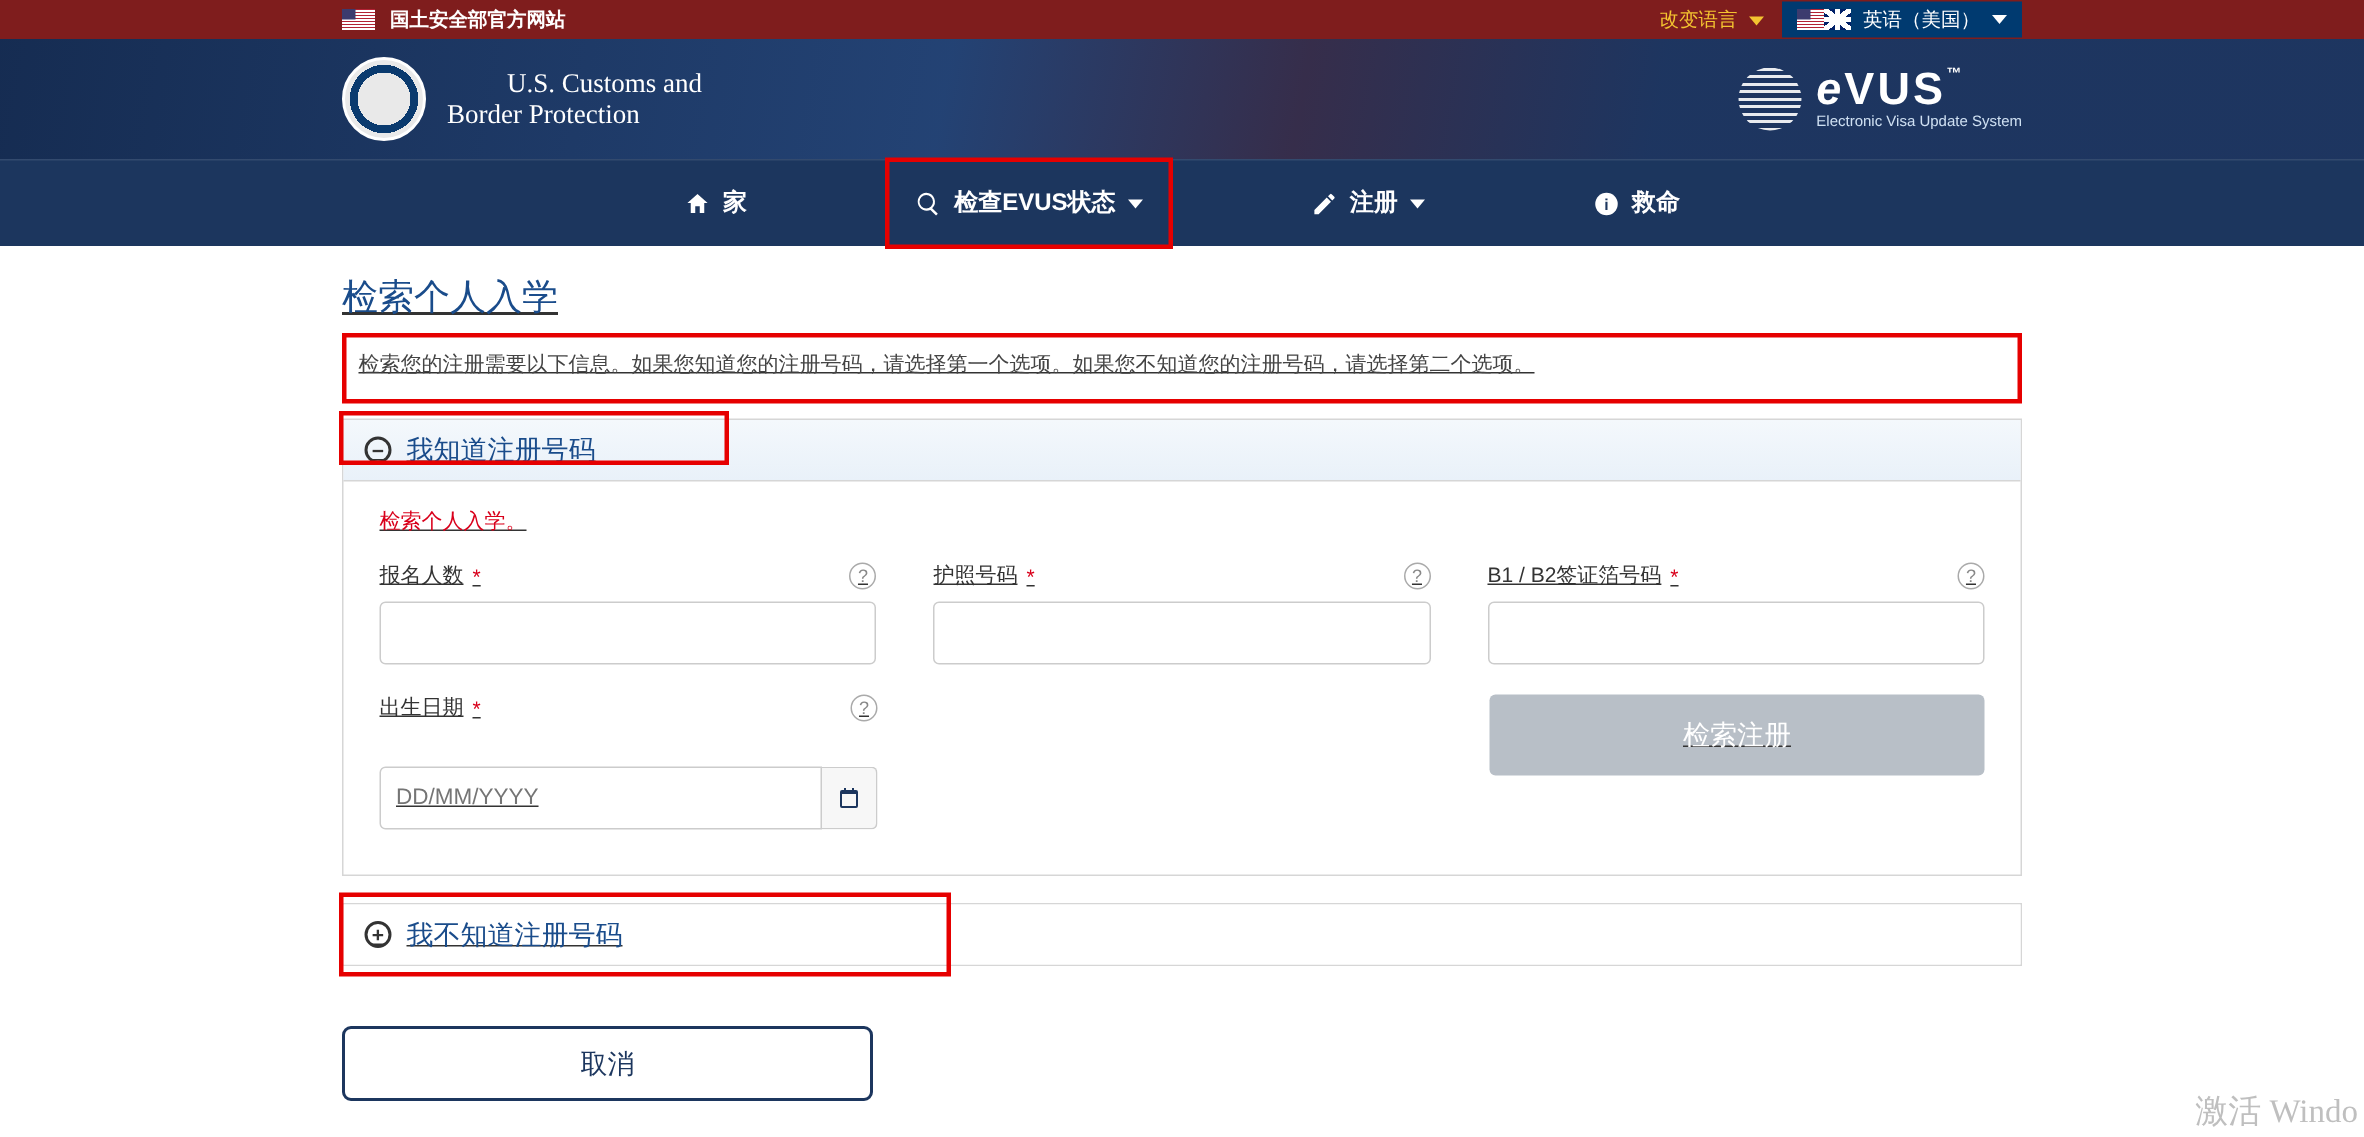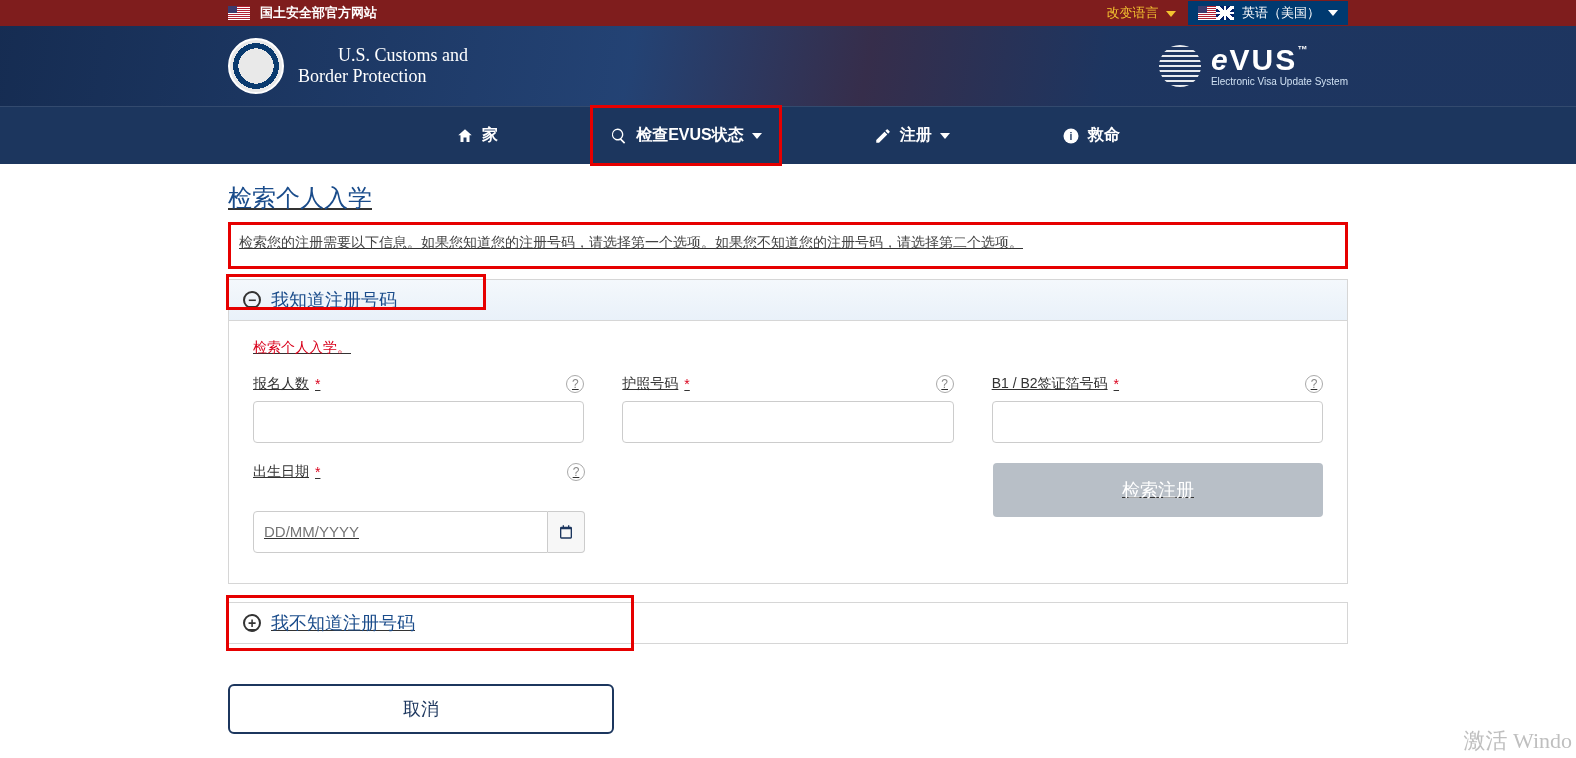--- a/index.html
+++ b/index.html
@@ -73,21 +73,21 @@
   .submit-btn { width: 330px; height: 54px; background: #b8bfc7; color: #fff; font-size: 18px; border: none; border-radius: 4px; cursor: not-allowed; }
 
   .second-row { display:flex; gap: 38px; }
   .second-row .left-col { flex: 0 0 332px; }
   .second-row .right-col { margin-left:auto; flex: 0 0 330px; display:flex; align-items:flex-start; }
 
   .acc2 { margin-top: 18px; }
 
   
   .actions { margin-top: 40px; }
-  .cancel-btn { width: 386px; height: 50px; background: #fff; border: 2px solid #1c365e; border-radius: 6px; color: #1c365e; font-size: 18px; cursor: pointer; }
+  .cancel-btn { width: 354px; height: 50px; background: #fff; border: 2px solid #1c365e; border-radius: 6px; color: #1c365e; font-size: 18px; cursor: pointer; }
   .activate { position: fixed; right: 4px; bottom: 2px; color: #bfbfbf; font-size: 22px; font-family: Liberation Serif, serif; }
 
   .divider-h { height: 2px; background: #f2f2f2; width:100%; margin-top: 24px; margin-bottom:-2px;}
 </style>
 </head>
 <body>
 
 <div class="topbar">
   <div class="topbar-inner">
     <div class="topbar-left">

